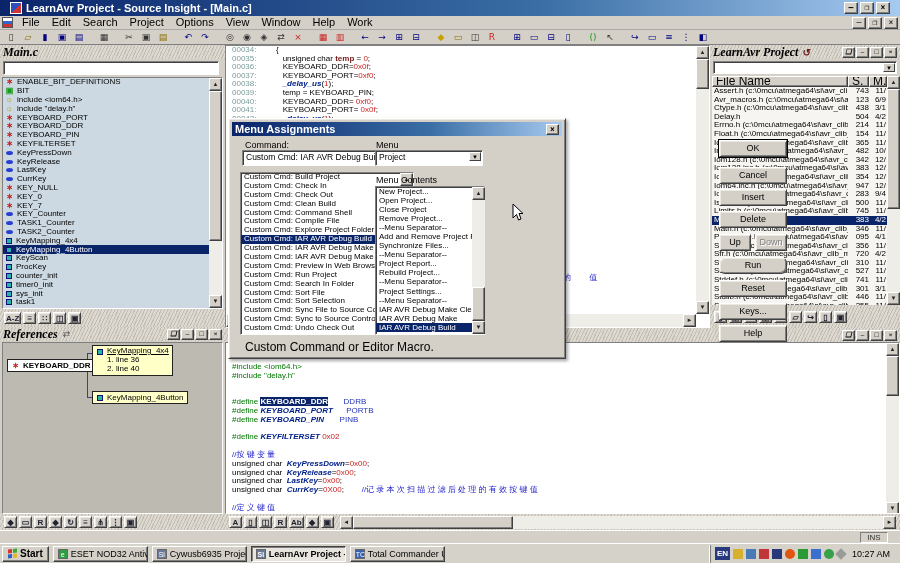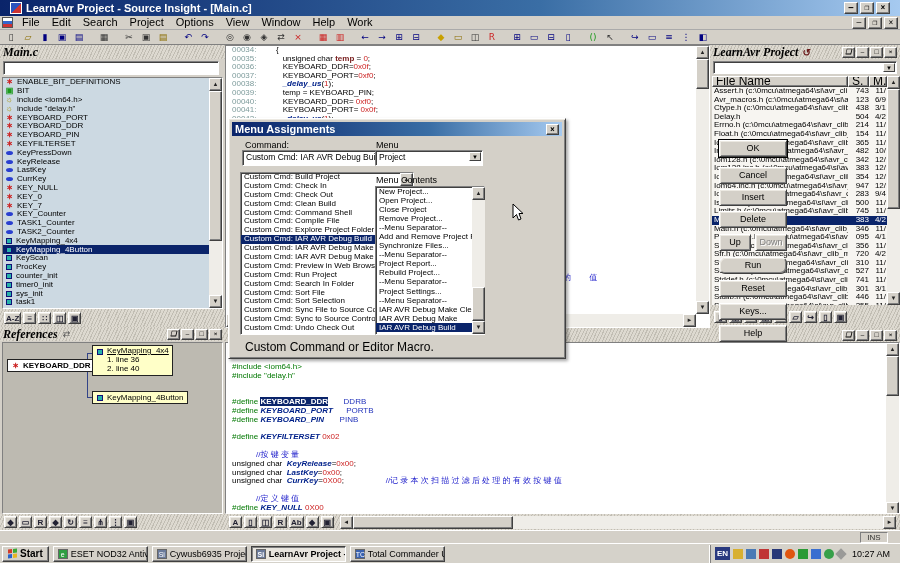--- a/index.html
+++ b/index.html
@@ -75,21 +75,21 @@
   .ref-line{position:absolute;background:#334488;}
 
   
   .editor{position:absolute;background:#fff;border:1px solid;border-color:#808080 #fff #fff #808080;overflow:hidden;}
   .code-line{white-space:pre;font-size:8px;padding-left:6px;}
   #top-editor .code-line{height:8.6px;line-height:8.6px;}
   #bottom-editor-body .code-line{height:8.8px;line-height:8.8px;}
   .ln{color:#7d9b9b;display:inline-block;width:30px;margin-right:14px;}
   .c-p{color:#000;} .c-n{color:#cc2222;} .c-id{color:#00218a;font-weight:bold;font-style:italic;}
   .c-vm{color:#7a2020;font-weight:bold;} .c-pp{color:#007800;} .c-s{color:#007800;}
-  .c-c{color:#2222cc;margin-left:24px;} .c-r{color:#2233bb;}
+  .c-c{color:#2222cc;} .c-r{color:#2233bb;}
   .c-sel{background:#0a246a;color:#fff;font-weight:bold;}
   #stray-text{position:absolute;left:337px;top:226px;color:#2222cc;font-size:8px;letter-spacing:8px;}
 
   
   #proj-combo{position:absolute;left:713px;top:61px;width:184px;height:13px;background:#fff;
     border:1px solid;border-color:#808080 #fff #fff #808080;box-shadow:inset 1px 1px 0 #404040;}
   .dd-btn{position:absolute;right:1px;top:1px;width:12px;height:9px;font-size:6px;line-height:8px;text-align:center;
     background:#d4d0c8;border:1px solid;border-color:#fff #404040 #404040 #fff;}
   #proj-header{position:absolute;left:712px;top:76px;width:175px;height:11px;display:flex;font-size:12px;}
   #proj-header .col{background:#d4d0c8;border:1px solid;border-color:#fff #404040 #404040 #fff;
@@ -622,20 +622,21 @@
         <div class="code-line"><span class="c-pp">#include</span><span class="c-s"> "delay.h"</span></div>
         <div class="code-line"></div>
         <div class="code-line"></div>
         <div class="code-line"><span class="c-pp">#define </span><span class="c-sel">KEYBOARD_DDR</span><span class="c-p">       </span><span class="c-r">DDRB</span></div>
         <div class="code-line"><span class="c-pp">#define </span><span class="c-id">KEYBOARD_PORT</span><span class="c-p">      </span><span class="c-r">PORTB</span></div>
         <div class="code-line"><span class="c-pp">#define </span><span class="c-id">KEYBOARD_PIN</span><span class="c-p">       </span><span class="c-r">PINB</span></div>
         <div class="code-line"></div>
         <div class="code-line"><span class="c-pp">#define </span><span class="c-id">KEYFILTERSET</span><span class="c-p"> </span><span class="c-n">0x02</span></div>
         <div class="code-line"></div>
         <div class="code-line"><span class="c-c">//按 键 变 量</span></div>
+        <div class="code-line"><span class="c-p">unsigned char  </span><span class="c-id">KeyPressDown</span><span class="c-p">=</span><span class="c-n">0x00</span><span class="c-p">;</span></div>
         <div class="code-line"><span class="c-p">unsigned char  </span><span class="c-id">KeyRelease</span><span class="c-p">=</span><span class="c-n">0x00</span><span class="c-p">;</span></div>
         <div class="code-line"><span class="c-p">unsigned char  </span><span class="c-id">LastKey</span><span class="c-p">=</span><span class="c-n">0x00</span><span class="c-p">;</span></div>
         <div class="code-line"><span class="c-p">unsigned char  </span><span class="c-id">CurrKey</span><span class="c-p">=</span><span class="c-n">0X00</span><span class="c-p">;        </span><span class="c-c">//记 录 本 次 扫 描 过 滤 后 处 理 的 有 效 按 键 值</span></div>
         <div class="code-line"></div>
         <div class="code-line"><span class="c-c">//定 义 键 值</span></div>
         <div class="code-line"><span class="c-pp">#define </span><span class="c-id">KEY_NULL</span><span class="c-p"> </span><span class="c-n">0X00</span></div>
       </div>
     <div class="sb-v" style="left:660px;top:0;height:172px;">
       <span class="sb-btn" style="top:0;">▲</span>
       <span class="sb-btn" style="top:159px;">▼</span>

